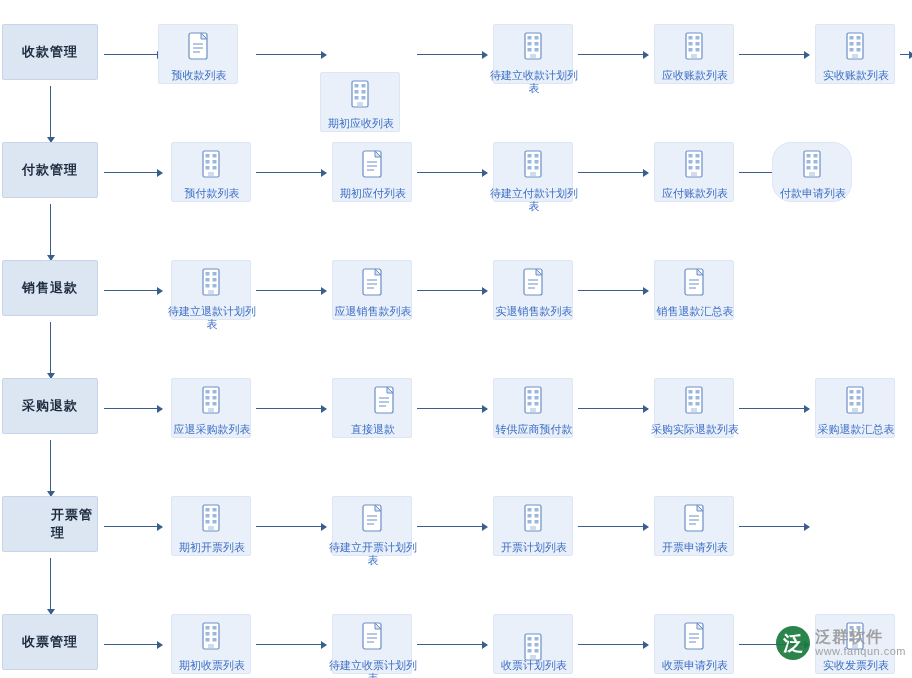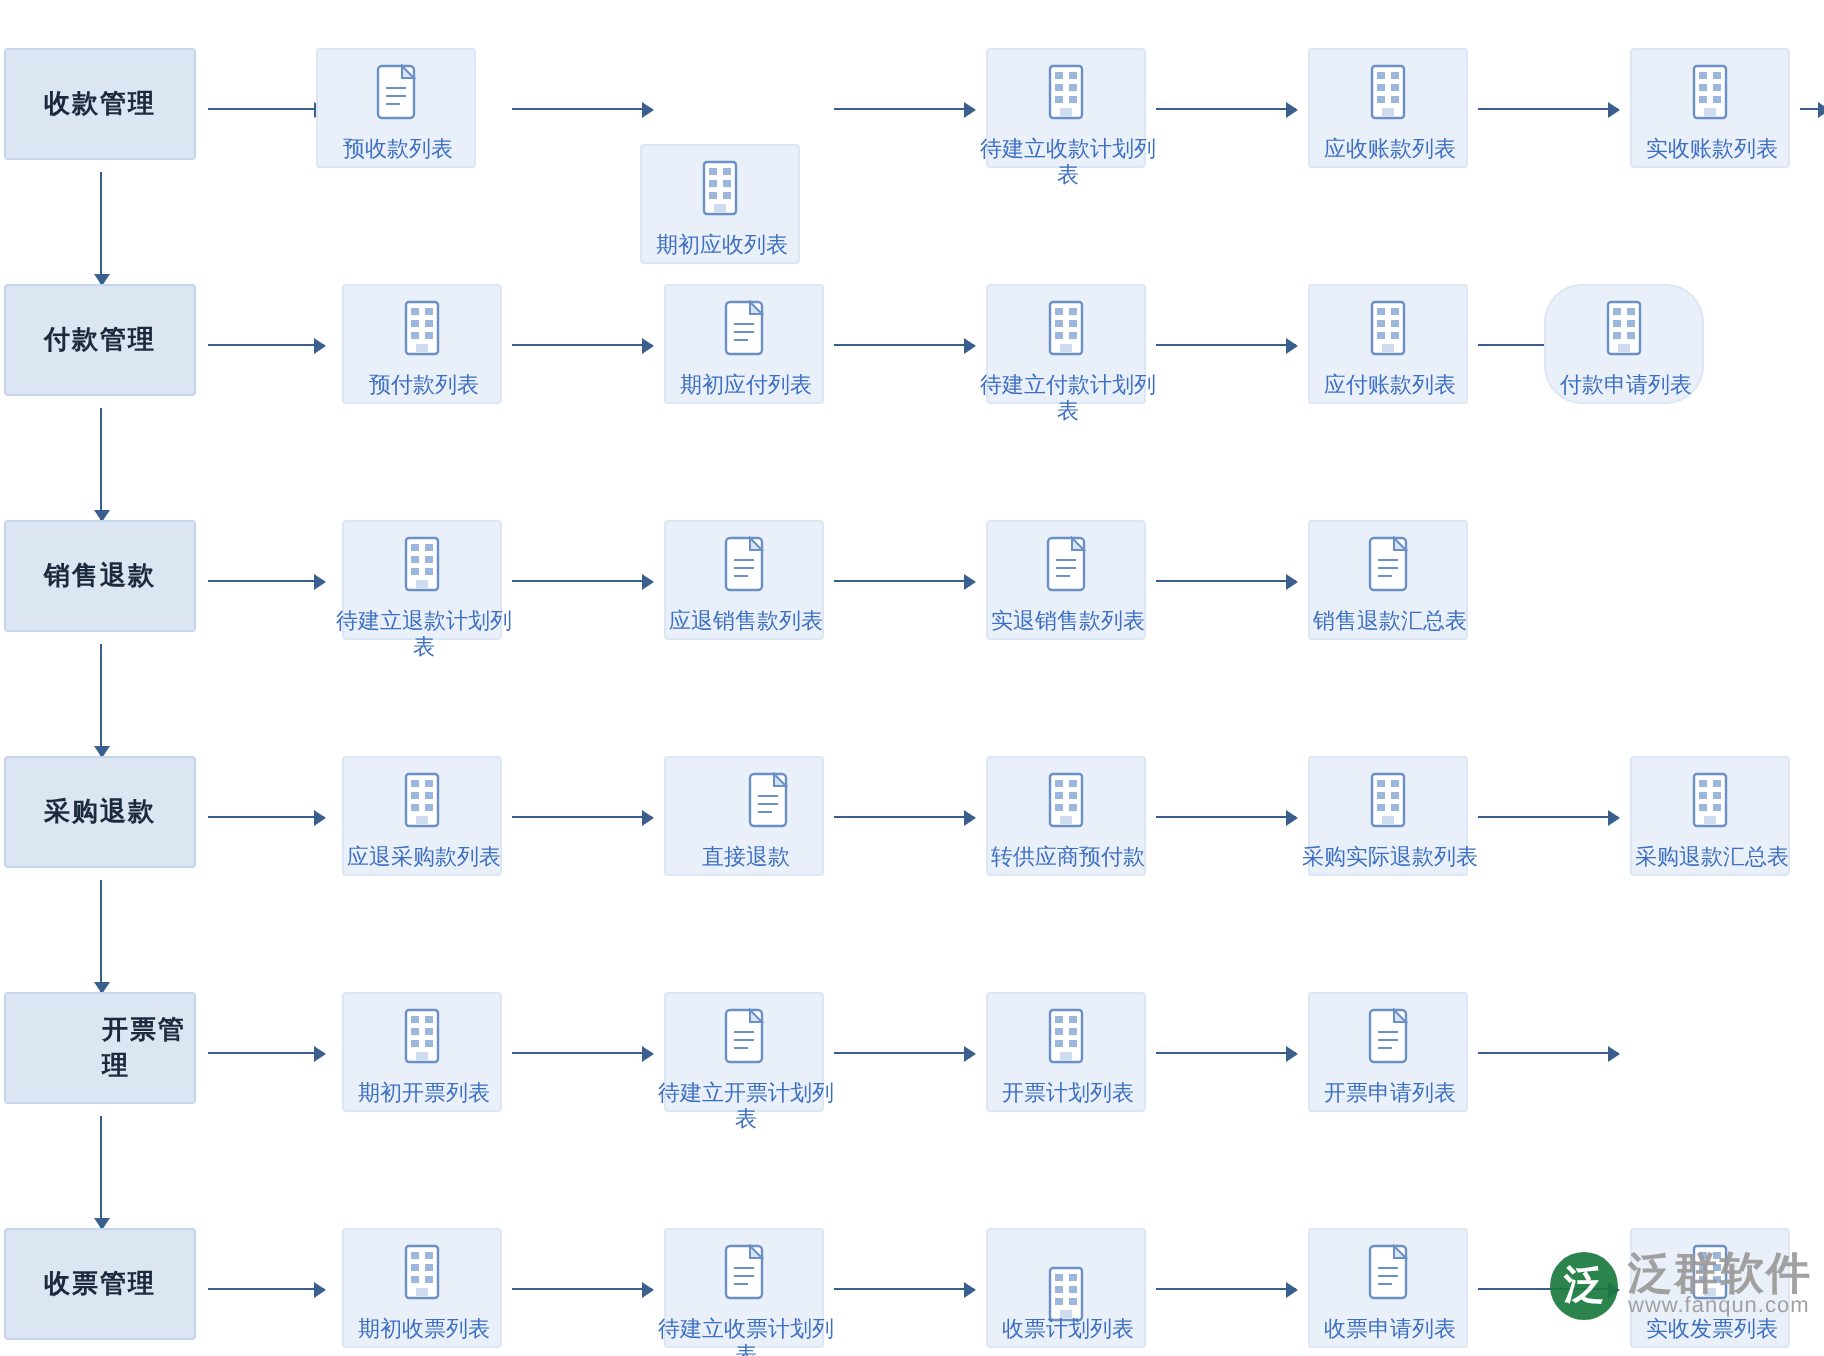--- a/index.html
+++ b/index.html
@@ -122,21 +122,21 @@
     font-size: 20px;
     font-weight: bold;
     margin-right: 5px;
   }
   #watermark .wm-texts {
     display: flex;
     flex-direction: column;
     line-height: 1.05;
   }
   #watermark .wm-main {
-    font-size: 22px;
+    font-size: 16px;
     font-weight: bold;
     color: #9a9a9a;
     letter-spacing: 1px;
   }
   #watermark .wm-sub {
     font-size: 11px;
     color: #9a9a9a;
     letter-spacing: 0.5px;
   }
 </style>

